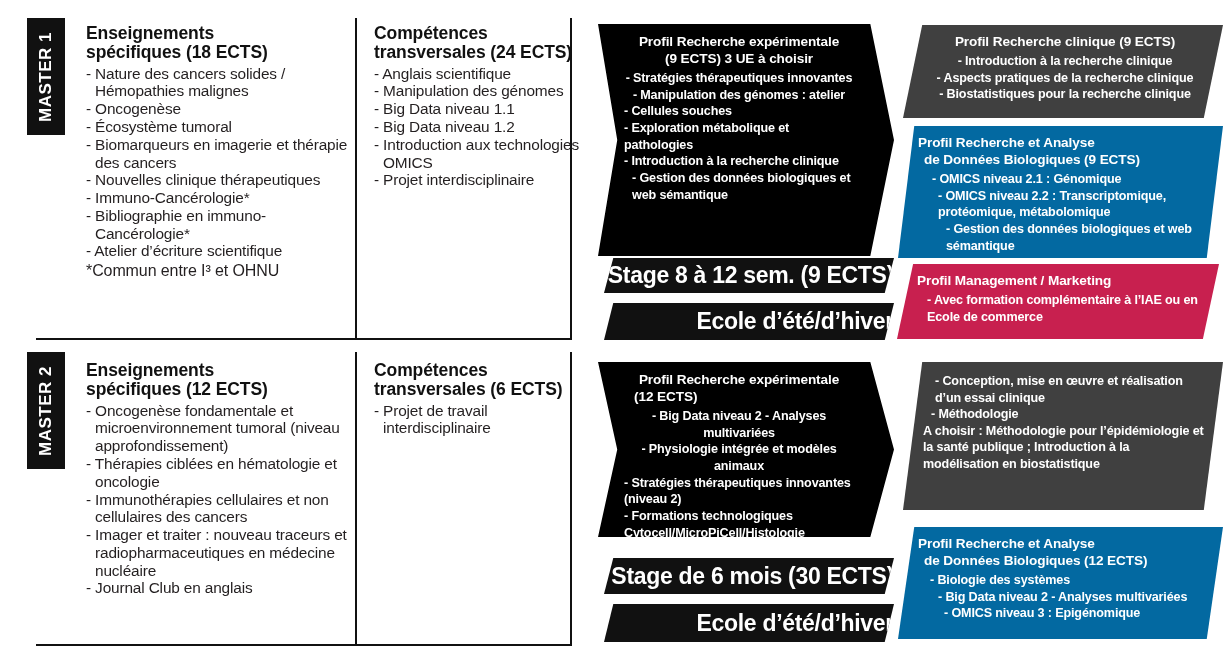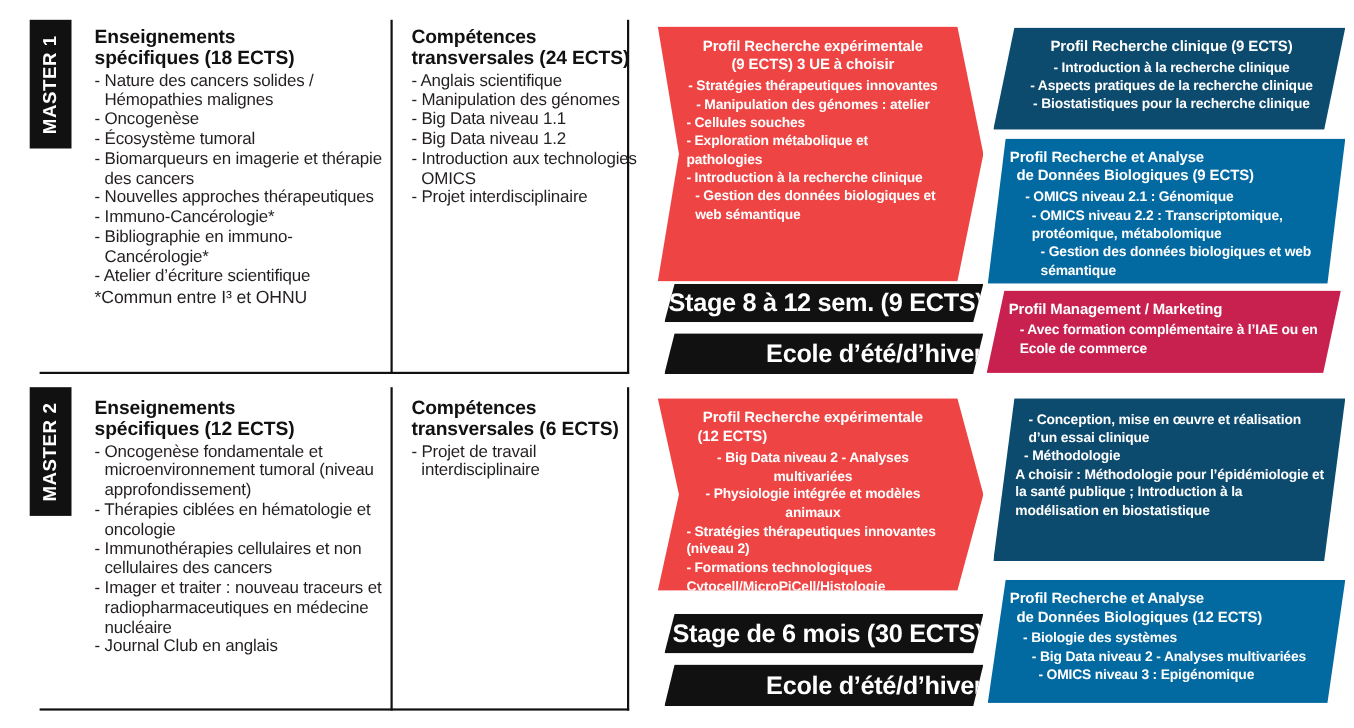--- a/index.html
+++ b/index.html
@@ -81,22 +81,22 @@
   }
   .shape .line{
     font-weight:bold;
     font-size:12.6px;
     line-height:1.32;
     margin:0;
     letter-spacing:-0.15px;
   }
   .shape .body{margin-top:3px;}
 
-  .teal{background:#ef4444;}
-  .green{background:#0c4a6e;}
+  .teal{background:#000000;}
+  .green{background:#404040;}
   .orange{background:#0369a1;}
   .pink{background:#c8204f;}
   .black{background:#111111;}
 
   
   .arrow-hex{
     clip-path:polygon(0 0, 92% 0, 100% 50%, 92% 100%, 0 100%, 6.5% 50%);
   }
   
   .para{
@@ -133,21 +133,21 @@
   <div class="col-divider" style="left:355px;top:18px;height:322px;"></div>
 
   <div class="txtcol" style="left:86px;top:23px;width:262px;">
     <h3>Enseignements</h3>
     <h3 style="margin-top:-3px;">spécifiques (18 ECTS)</h3>
     <ul>
       <li>- Nature des cancers solides / Hémopathies malignes</li>
       <li>- Oncogenèse</li>
       <li>- Écosystème tumoral</li>
       <li>- Biomarqueurs en imagerie et thérapie des cancers</li>
-      <li>- Nouvelles approches thérapeutiques</li>
+      <li>- Nouvelles clinique thérapeutiques</li>
       <li>- Immuno-Cancérologie*</li>
       <li>- Bibliographie en immuno-Cancérologie*</li>
       <li>- Atelier d’écriture scientifique</li>
     </ul>
     <div class="note">*Commun entre I³ et OHNU</div>
   </div>
 
   <div class="txtcol" style="left:374px;top:23px;width:215px;">
     <h3>Compétences</h3>
     <h3 style="margin-top:-3px;">transversales (24 ECTS)</h3>

